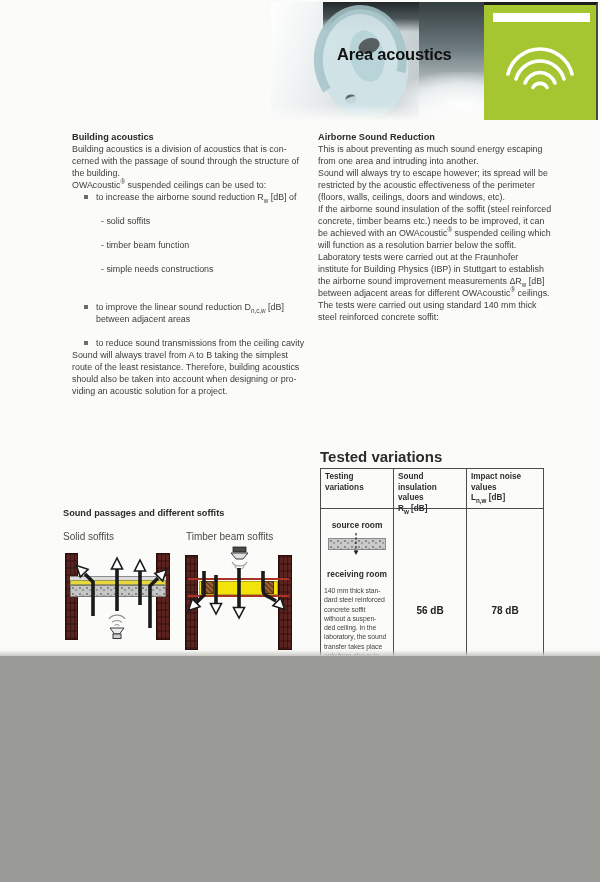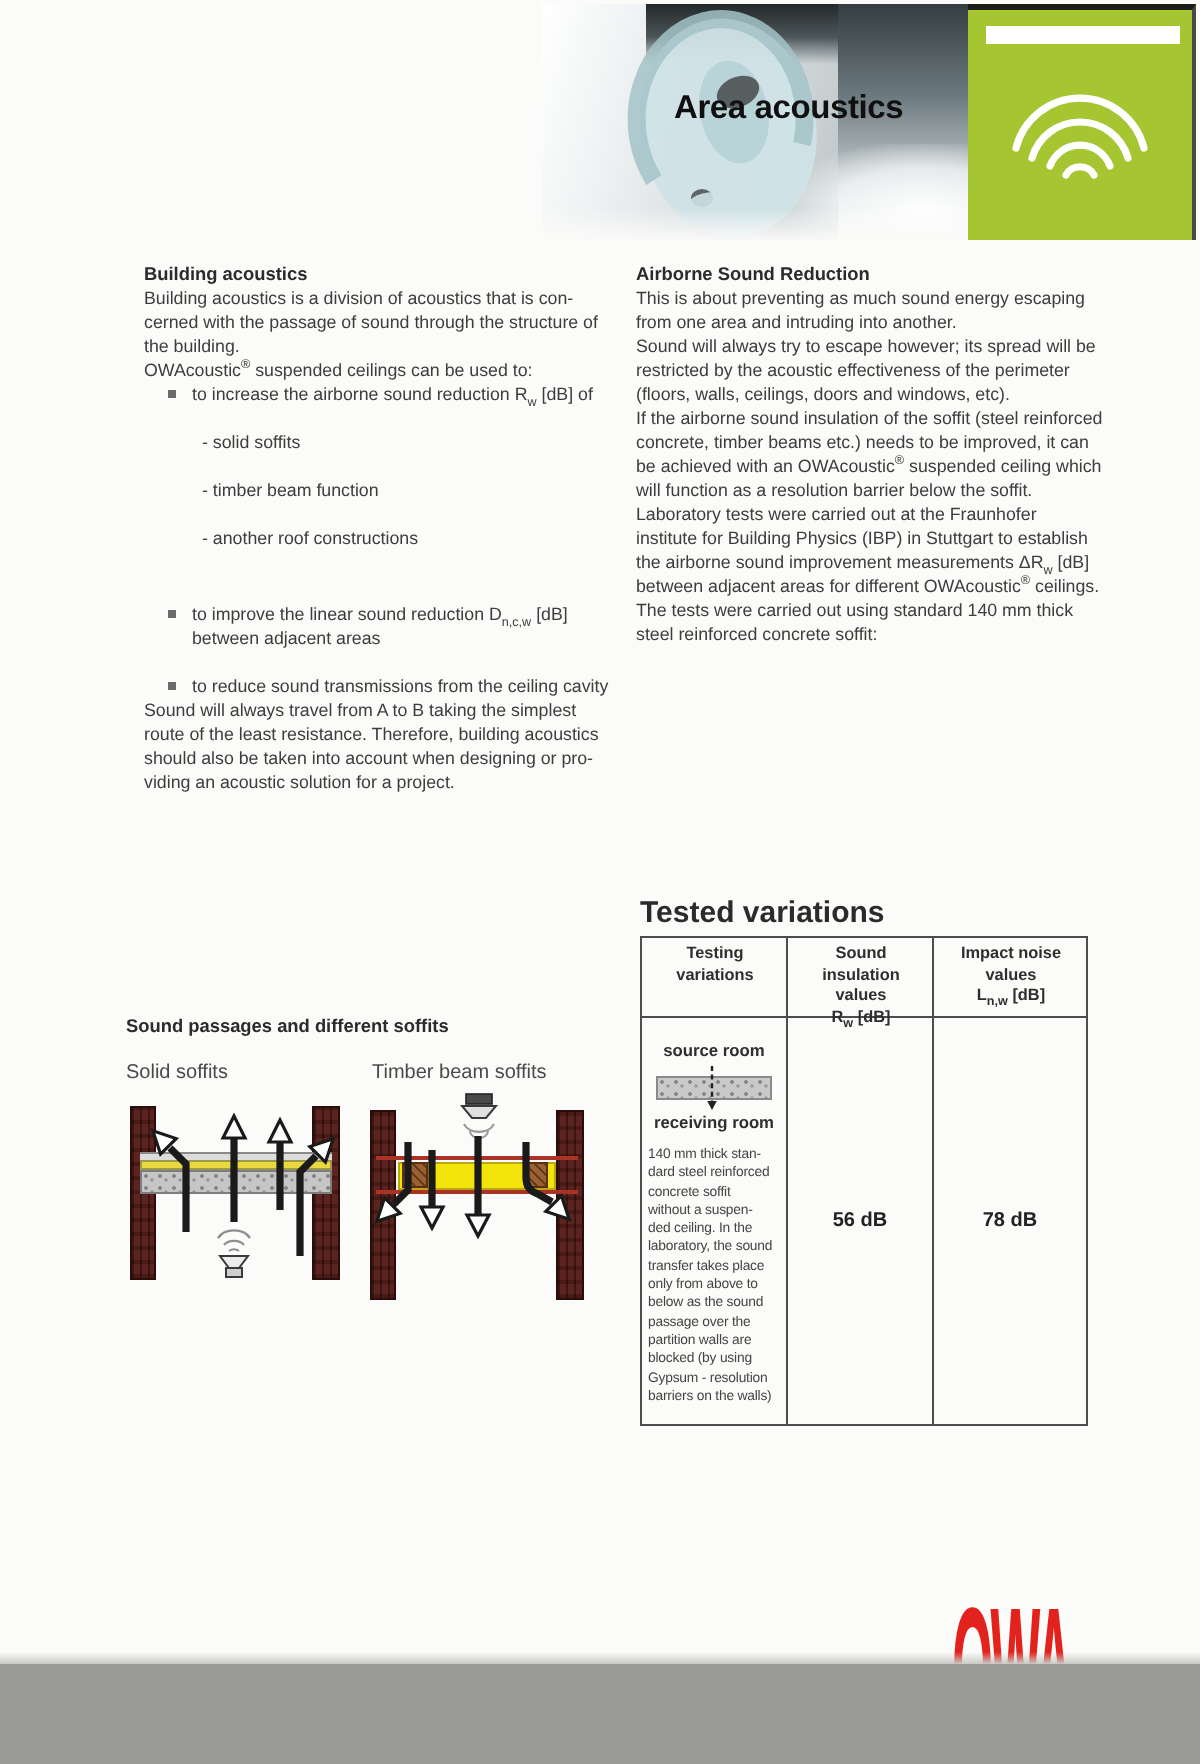--- a/index.html
+++ b/index.html
@@ -1,16 +1,16 @@
 <!DOCTYPE html>
 <html><head>
 <meta charset="utf-8">
 <style>
   html,body{margin:0;padding:0;background:#9a9a97;}
-  .page{position:relative;width:600px;height:832px;background:#fbfbf9;overflow:hidden;
+  .page{position:relative;width:600px;height:656px;background:#fbfbf9;overflow:hidden;
         font-family:"Liberation Sans","DejaVu Sans",sans-serif;color:#3d3d3d;}
   .scan-edge-left{position:absolute;left:0;top:0;width:12px;height:100%;
         background:linear-gradient(90deg,#c6c6c2,#ececе8 40%,rgba(255,255,255,0));pointer-events:none;}
   .scan-edge-bottom{position:absolute;left:0;bottom:0;width:100%;height:6px;
         background:linear-gradient(0deg,#c9c9c5,rgba(255,255,255,0));pointer-events:none;}
 
   
   .photo{position:absolute;left:271px;top:2px;width:213px;height:118px;overflow:hidden;
         background:linear-gradient(105deg,#ffffff 0%,#eef1f2 22%,#cfd6d8 55%,#a8b1b5 100%);}
   .photo .wave-top{position:absolute;left:52px;top:0;width:161px;height:30px;
@@ -42,31 +42,31 @@
   .bullet .marker{flex:0 0 auto;width:4px;height:4px;background:#6b6b6b;margin:4px 8px 0 0;}
   .bullet .btext{white-space:pre-line;}
   .sublist{padding-left:5px;}
   .sublist div{line-height:12px;}
 
   
   .tv{position:absolute;left:320px;top:448px;width:224px;}
   .tv-caption{font-size:15px;font-weight:bold;color:#2b2b2b;margin-bottom:3px;}
   .tv-table{border:1.5px solid #4c4c4c;width:222px;}
   .tv-row{display:flex;}
-  .tv-hrow{border-bottom:1.5px solid #4c4c4c;text-align:center;}
+  .tv-hrow{border-bottom:1.5px solid #4c4c4c;}
   .tv-cell{box-sizing:border-box;padding:3px 3px 3px 4px;}
   .tv-c1{width:72px;}
   .tv-c2{width:73px;border-left:1px solid #4c4c4c;}
   .tv-c3{width:77px;border-left:1px solid #4c4c4c;}
   .tv-h{font-weight:bold;font-size:8.2px;line-height:10.5px;color:#2e2e2e;white-space:pre-line;height:39px;}
   .tv-body{height:203px;}
   .tv-bodycell{padding:0;}
   .room-label{font-weight:bold;font-size:8.4px;color:#2e2e2e;text-align:center;}
   .src{margin-top:11px;}
-  .rcv{margin-top:2px;}
+  .rcv{margin-top:15px;}
   .mini-slab{position:relative;width:58px;height:22px;margin:2px auto 0;}
   .mini-slab-bar{position:absolute;left:0;top:6px;width:56px;height:10px;border:1px solid #8a8a8a;
         background-color:#c9c9c9;
         background-image:radial-gradient(circle at 2px 2px,#898989 0.8px,rgba(0,0,0,0) 1.1px),
                          radial-gradient(circle at 5px 4px,#9c9c9c 0.7px,rgba(0,0,0,0) 1px);
         background-size:7px 6px;}
   .mini-slab svg{position:absolute;left:0;top:0;}
   .tv-desc{font-size:6.9px;line-height:9.3px;letter-spacing:-0.1px;white-space:pre-line;
         padding:7px 1px 0 3px;color:#444;}
   .tv-val{display:flex;align-items:center;justify-content:center;font-weight:bold;font-size:10px;color:#222;}
@@ -149,21 +149,21 @@
 the building.</p>
     <p class="mt15"><span>OWAcoustic</span><sup>®</sup><span> suspended ceilings can be used to:</span></p>
 
     <div class="bullets mt24">
       <div class="bullet">
         <span class="marker"></span>
         <span class="btext"><span>to increase the airborne sound reduction R</span><sub>w</sub><span> [dB] of</span>
           <span class="sublist" style="display:block">
             <div>- solid soffits</div>
             <div>- timber beam function</div>
-            <div>- another roof constructions</div>
+            <div>- simple needs constructions</div>
           </span>
         </span>
       </div>
       <div class="bullet mt2">
         <span class="marker"></span>
         <span class="btext"><span>to improve the linear sound reduction D</span><sub>n,c,w</sub><span> [dB]
 between adjacent areas</span></span>
       </div>
       <div class="bullet mt12">
         <span class="marker"></span>

